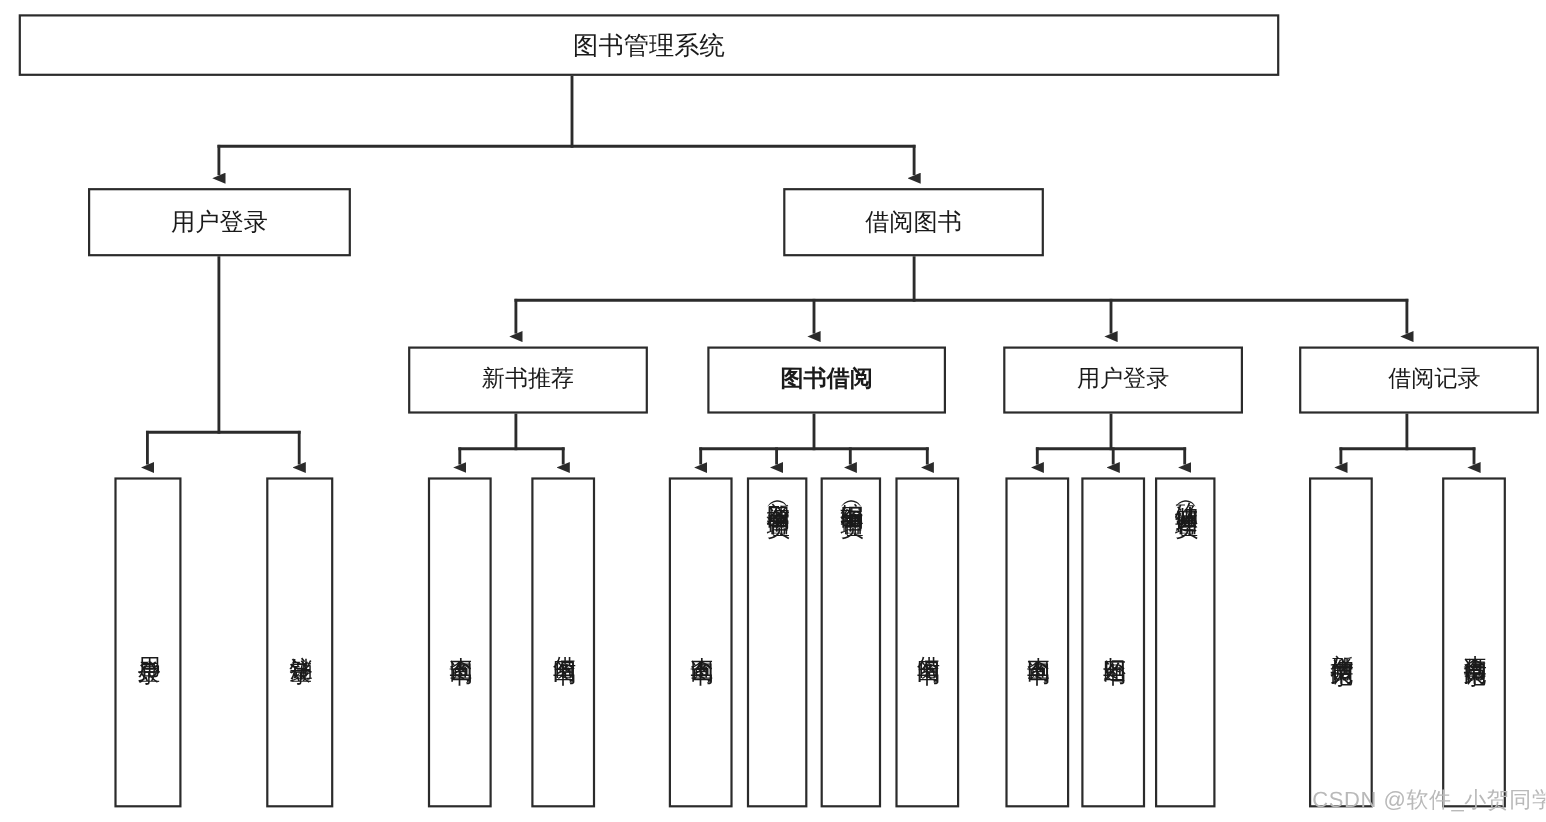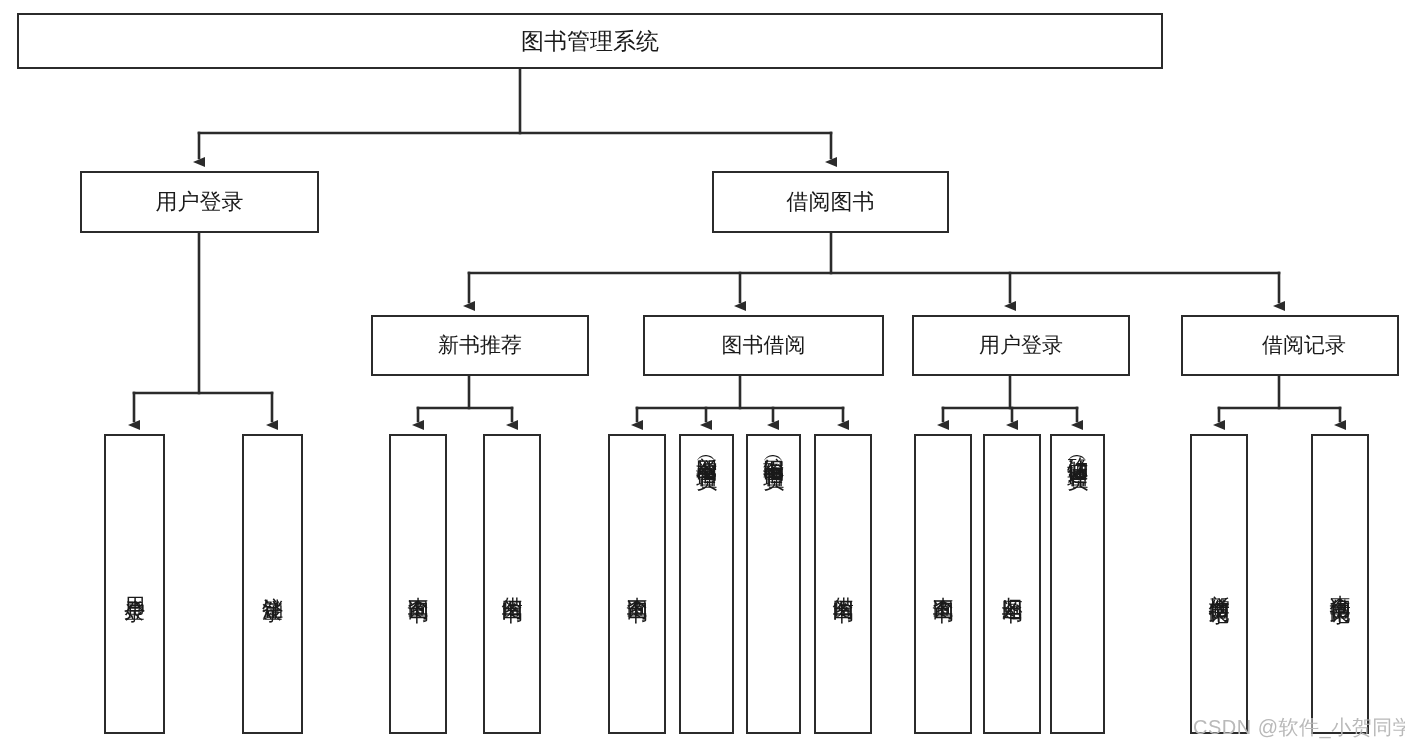--- a/index.html
+++ b/index.html
@@ -122,21 +122,21 @@
       <path d="M 1340 408 L 1340 421" marker-end="url(#arrow)"></path>
     </g>
   </svg>
 
   <div class="node level-0" style="left:17px; top:13px; width:1146px; height:56px;">图书管理系统</div>
 
   <div class="node level-1" style="left:80px; top:171px; width:239px; height:62px;">用户登录</div>
   <div class="node level-1" style="left:712px; top:171px; width:237px; height:62px;">借阅图书</div>
 
   <div class="node level-2" style="left:360px; top:315px; width:218px; height:61px;">新书推荐</div>
-  <div class="node level-2" style="left:632px; top:315px; width:241px; height:61px;">图书借阅</div>
+  <div class="node level-2" style="left:632px; top:315px; width:217px; height:61px;font-weight:bold;">图书借阅</div>
   <div class="node level-2" style="left:901px; top:315px; width:218px; height:61px;">用户登录</div>
   <div class="node level-2" style="left:1170px; top:315px; width:218px; height:61px;padding-left:28px;">借阅记录</div>
 
   <div class="node leaf" style="left:104px; top:434px; width:61px; height:300px;">用户登录</div>
   <div class="node leaf" style="left:242px; top:434px; width:61px; height:300px;">注销登录</div>
 
   <div class="node leaf" style="left:389px; top:434px; width:58px; height:300px;">查询图书</div>
   <div class="node leaf" style="left:483px; top:434px; width:58px; height:300px;">借阅图书</div>
 
   <div class="node leaf" style="left:608px; top:434px; width:58px; height:300px;">查询图书</div>

